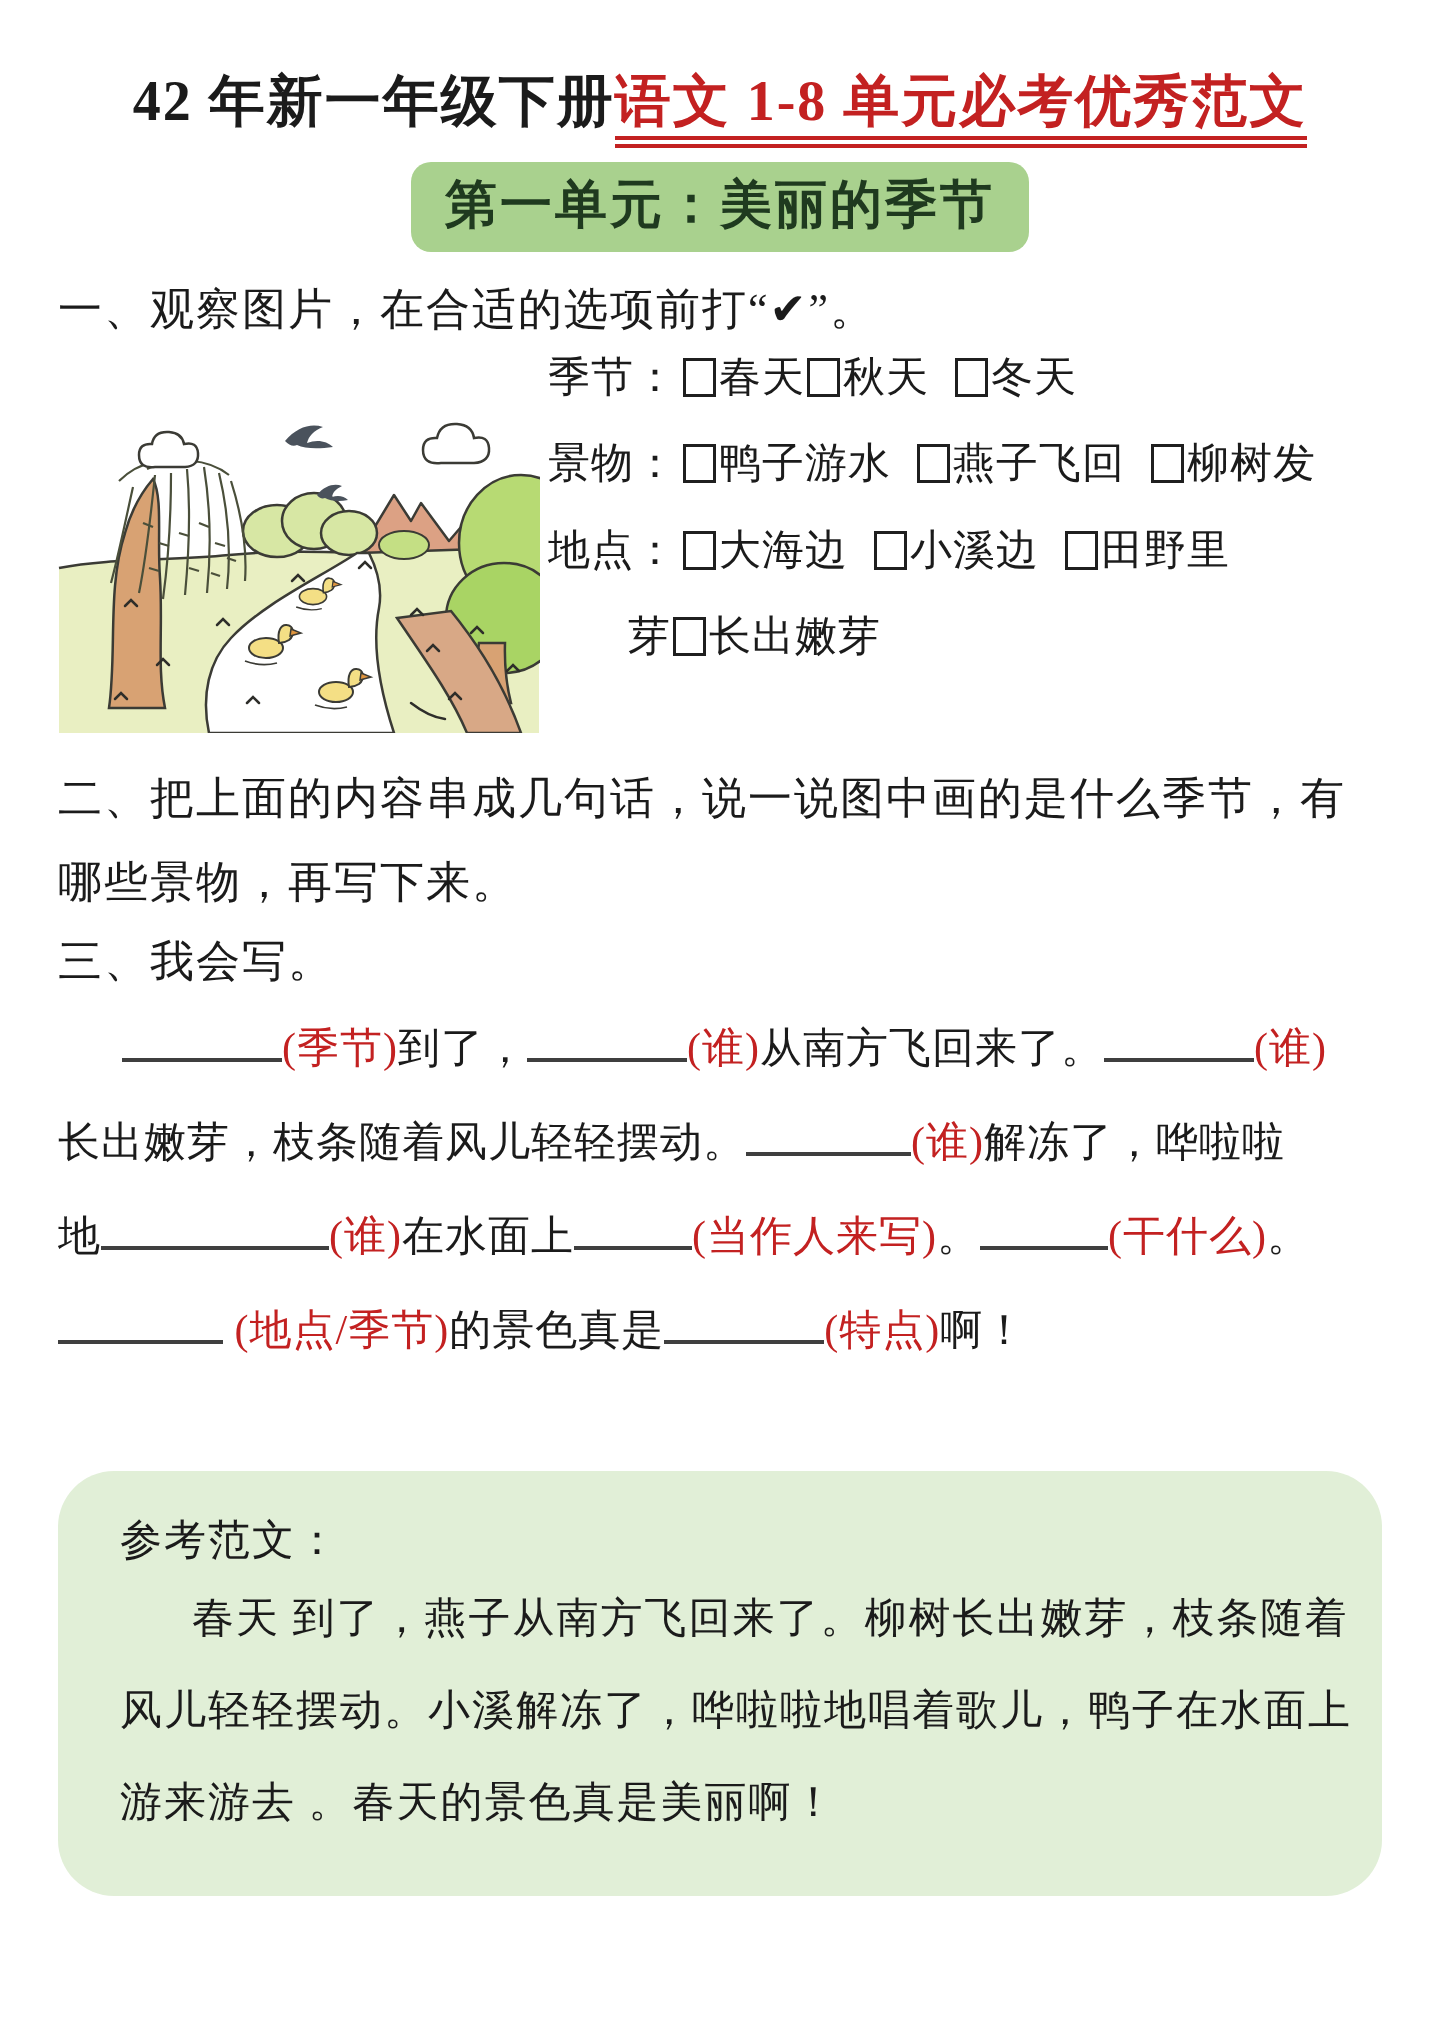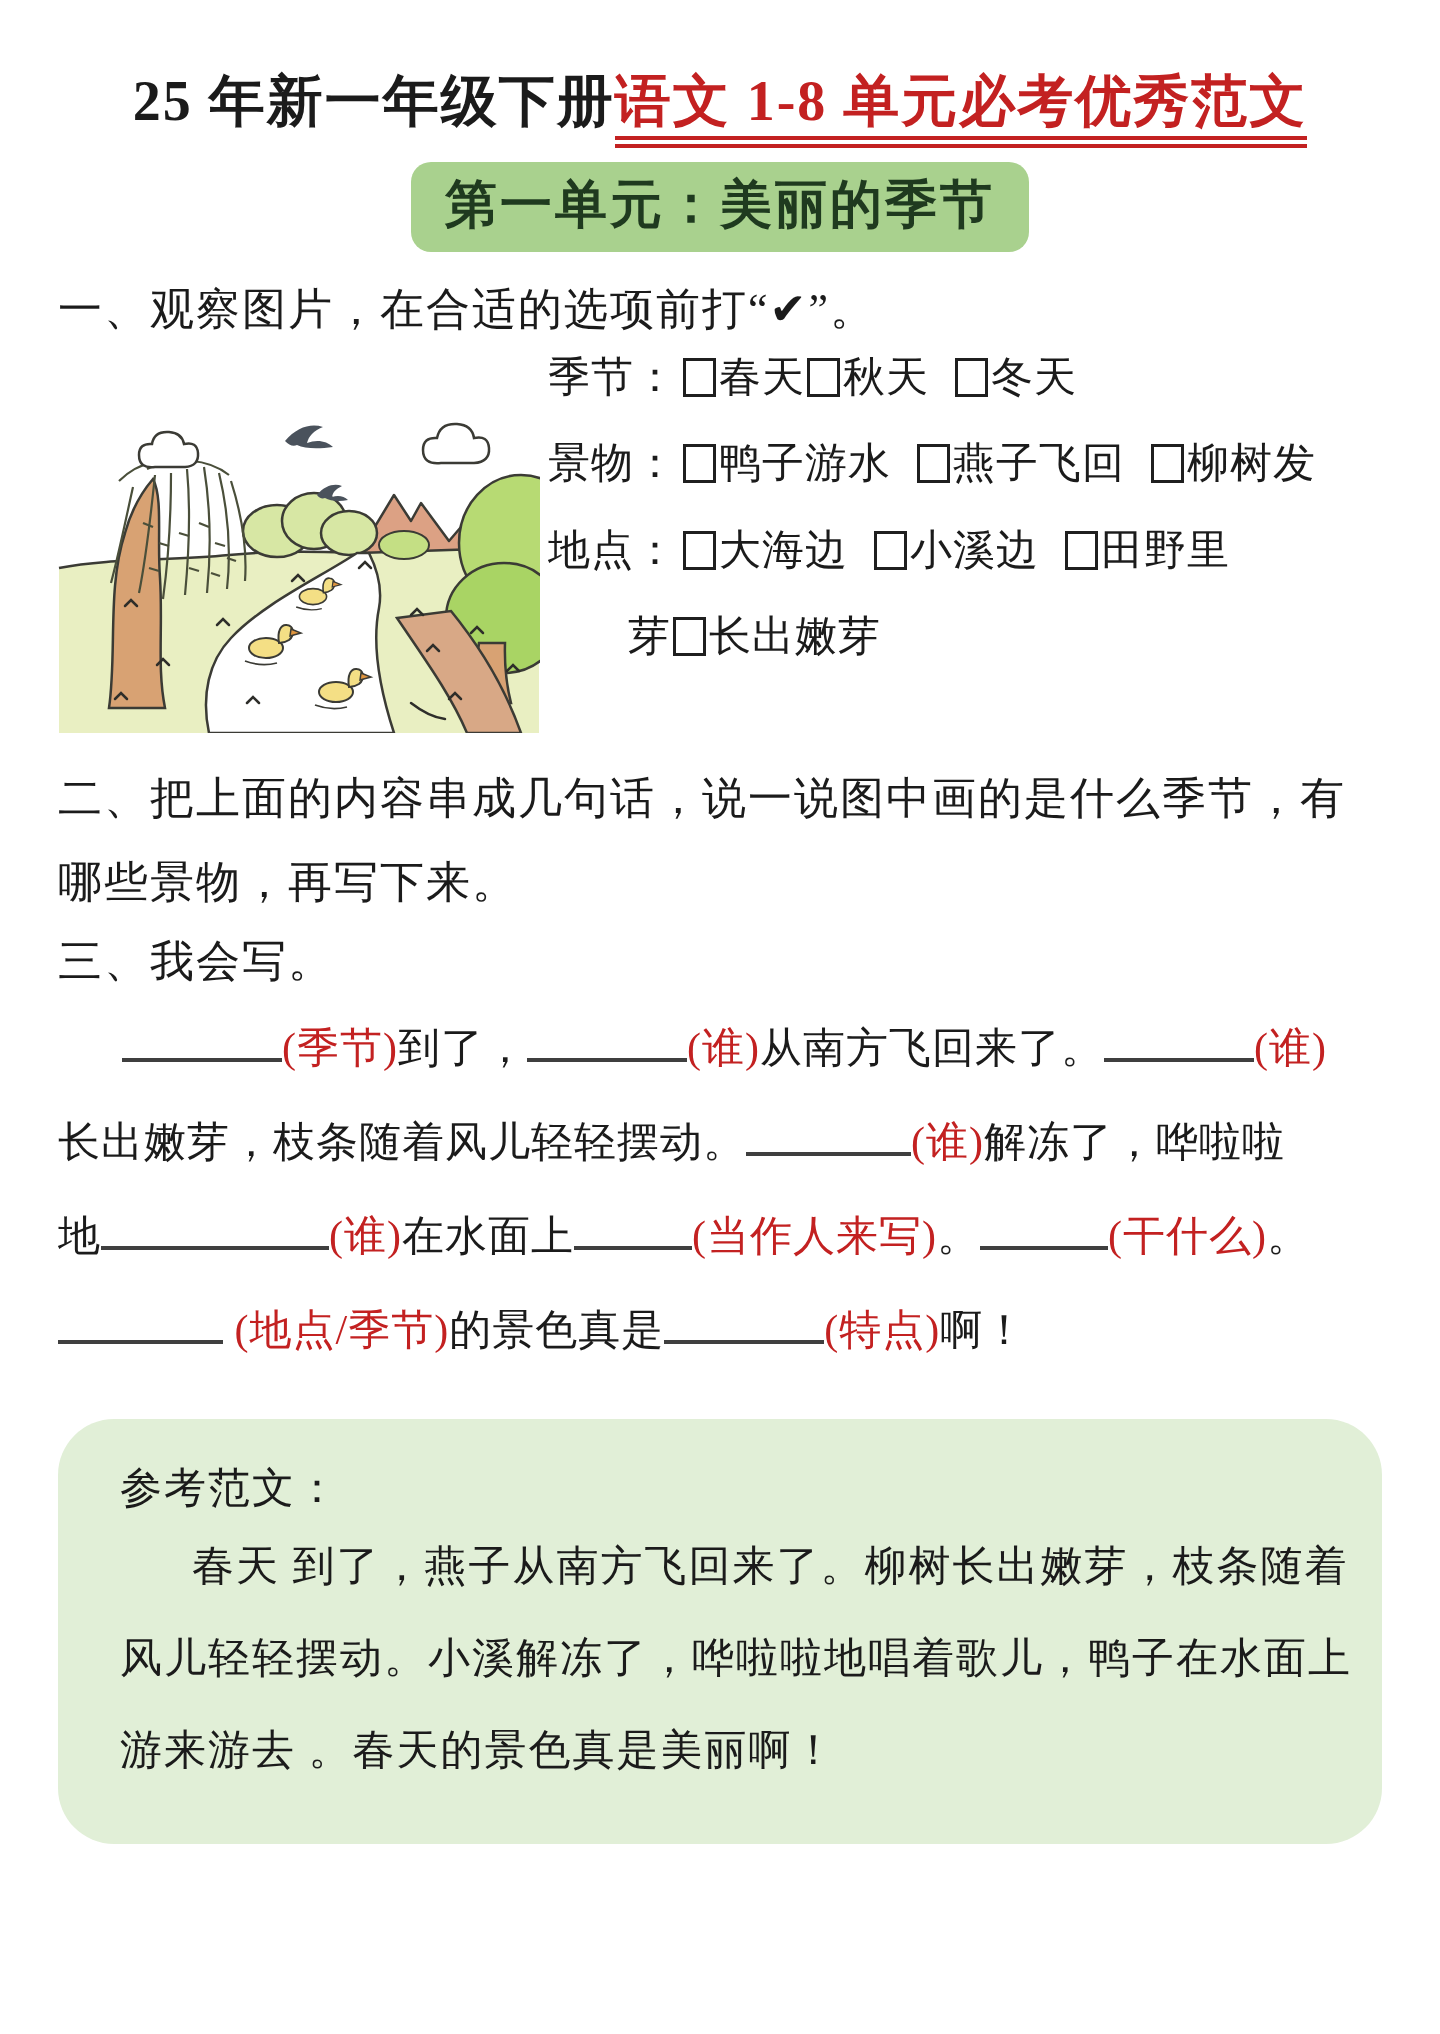--- a/index.html
+++ b/index.html
@@ -35,31 +35,31 @@
   .q2{ margin-top:24px;}
 
   
   .fill{ margin-top:10px;}
   .fill-line{ font-size:42px; letter-spacing:1px; line-height:94px; white-space:nowrap;}
   .fill-line.indent{ padding-left:64px;}
   .blank{ display:inline-block; height:3px; border-bottom:4px solid #3f3f3f; vertical-align:baseline;}
   .hint{ color:#c32121;}
 
   
-  .refbox{ margin-top:42px; background:#e1efd7; border-radius:56px; padding:38px 62px 48px;}
+  .refbox{ margin-top:94px; background:#e1efd7; border-radius:56px; padding:38px 62px 48px;}
   .ref-heading{ font-size:42px; letter-spacing:2px; line-height:1.5;}
   .ref-line{ font-size:42px; letter-spacing:2px; line-height:92px; white-space:nowrap;}
   .ref-line.indent{ padding-left:72px;}
 </style>
 </head>
 <body>
 
 <div class="page">
 
-  <div class="title"><span class="t-black">25 年新一年级下册</span><span class="t-red">语文 1-8 单元必考优秀范文</span></div>
+  <div class="title"><span class="t-black">42 年新一年级下册</span><span class="t-red">语文 1-8 单元必考优秀范文</span></div>
 
   <div class="badge-wrap">
     <div class="badge">第一单元：美丽的季节</div>
   </div>
 
   <div class="q-heading">一、观察图片，在合适的选项前打“✔”。</div>
 
   <div class="content-row">
     <svg class="scene" viewBox="0 0 480 330" aria-hidden="true">
 

